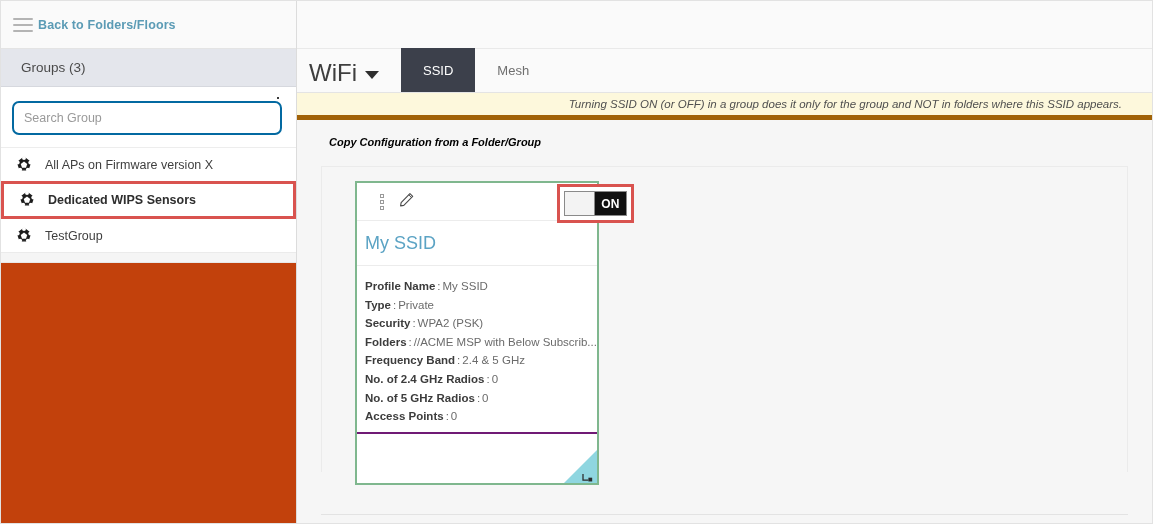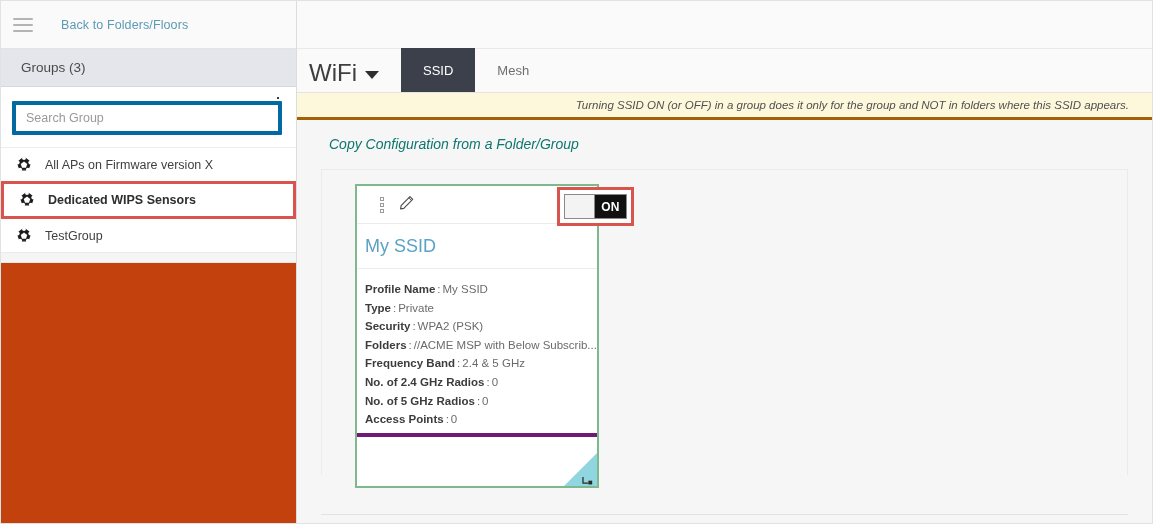--- a/index.html
+++ b/index.html
@@ -31,21 +31,22 @@
     flex: 0 0 296px;
   }
   .sidebar-topbar {
     height: 48px;
     flex: 0 0 48px;
     background: #fafafa;
     border-bottom: 1px solid #e4e4e4;
     display: flex;
     align-items: center;
     padding-left: 12px;
-    gap: 28px;
+    gap: 5px;
+    font-weight: bold;
   }
   .hamburger {
     width: 20px; height: 14px;
     display: flex;
     flex-direction: column;
     justify-content: space-between;
     cursor: pointer;
   }
   .hamburger span {
     display: block;
@@ -80,28 +81,28 @@
   }
   .search-dot {
     position: absolute;
     right: 17px; top: 10px;
     width: 2px; height: 2px;
     background: #3a3a3a;
   }
   .search-input {
     width: 100%;
     height: 34px;
-    border: 4px solid #0369a1;
+    border: 2px solid #0369a1;
     background: #fff;
     font-size: 12.5px;
     color: #6d28d9;
     padding: 0 10px;
     outline: none;
     font-family: "Liberation Sans", sans-serif;
-    border-radius: 1px;
+    border-radius: 7px;
   }
   .search-input::placeholder { color: #9a9a9a; }
 
   .group-list {
     flex: 1 1 auto;
     background: #c2410c;
     overflow: hidden;
   }
   .group-item {
     height: 34px;
@@ -187,45 +188,46 @@
   }
   .tab.active {
     background: #3c404b;
     color: #ffffff;
   }
 
   .notice-bar {
     height: 27px;
     flex: 0 0 27px;
     background: #fdf8dc;
-    border-bottom: 3px solid #a16207;
+    border-bottom: 5px solid #a16207;
     display: flex;
     align-items: center;
     justify-content: flex-end;
-    padding-right: 23px;
+    padding-right: 30px;
     font-size: 11.5px;
     font-style: italic;
     color: #4f4f4f;
   }
 
   .content {
     flex: 1 1 auto;
     background: #f6f6f6;
     padding: 0 24px;
     position: relative;
     overflow: hidden;
   }
   .copy-link {
     display: inline-block;
     margin: 16px 0 0 8px;
-    font-size: 14px;
+    font-size: 11px;
     font-style: italic;
-    color: #0f766e;
+    color: #000000;
     text-decoration: none;
     cursor: pointer;
+    font-weight: bold;
   }
 
   .cards-panel {
     margin-top: 16px;
     background: #f6f6f6;
     border: 1px solid #ebebeb;
     border-bottom: none;
     height: 306px;
     padding: 14px 0 0 33px;
     position: relative;
@@ -303,21 +305,21 @@
     align-items: center;
     padding-left: 8px;
     font-size: 18px;
     color: #5ba3c4;
     border-bottom: 1px solid #ececec;
     cursor: pointer;
   }
   .card-details {
     flex: 1 1 auto;
     padding: 11px 0 0 8px;
-    border-bottom: 4px solid #701a75;
+    border-bottom: 2px solid #701a75;
   }
   .detail-row {
     font-size: 11.5px;
     line-height: 18.6px;
     color: #565656;
     white-space: nowrap;
   }
   .detail-row .k { font-weight: bold; color: #3c3c3c; }
   .detail-row .sep { color: #6b6b6b; padding: 0 2px; }
   .detail-row .v { color: #6b6b6b; }

